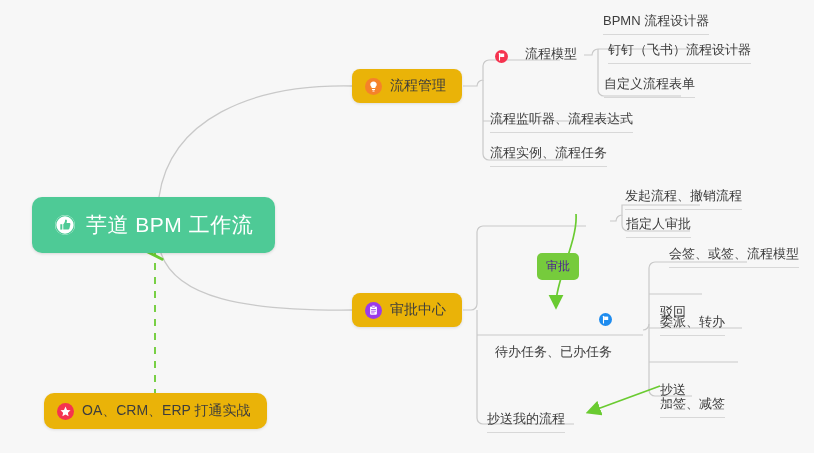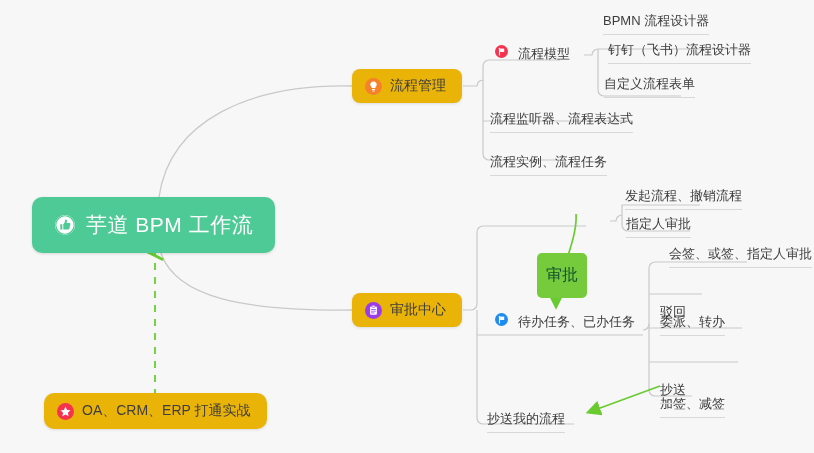--- a/index.html
+++ b/index.html
@@ -39,42 +39,42 @@
     padding:0 16px 0 13px;
     height:34px;
     box-shadow:0 1px 3px rgba(0,0,0,.11);
     white-space:nowrap;
   }
   .node-card .card-label{font-size:14px;color:#3d3d3d;}
 
   
   .flag-node{
     position:absolute;
-    display:flex;align-items:flex-start;gap:10px;
+    display:flex;align-items:flex-end;gap:17px;
     white-space:nowrap;
   }
   .flag-node .flag-label{font-size:13px;color:#3d3d3d;}
 
   
   .leaf{
     position:absolute;
     font-size:13px;
     color:#3d3d3d;
     white-space:nowrap;
     padding-bottom:4px;
   }
 
   
   .chip{
     position:absolute;
     background:#76CB3C;
     border-radius:5px;
-    color:#14532d;
-    font-size:16px;
-    padding:12px 9px;
+    color:#4c1d95;
+    font-size:12px;
+    padding:5px 9px;
     white-space:nowrap;
     z-index:4;
   }
 
   
   .ic{display:inline-block;border-radius:50%;flex:0 0 auto;position:relative;}
   .ic svg{display:block;}
   .ic-lg{width:22px;height:22px;}
   .ic-md{width:17px;height:17px;}
   .ic-sm{width:13px;height:13px;}
@@ -167,21 +167,21 @@
   <div class="leaf" style="left: 608px; top: 41px; border-bottom: 1px solid rgb(216, 216, 216); display: inline-block;">
     <span>钉钉（飞书）流程设计器</span>
   </div>
   <div class="leaf" style="left: 490px; top: 110px; border-bottom: 1px solid rgb(216, 216, 216); display: inline-block;">
     <span>流程监听器、流程表达式</span>
   </div>
 
   <div class="leaf" style="left: 604px; top: 75px; border-bottom: 1px solid rgb(216, 216, 216); display: inline-block;">
     <span>自定义流程表单</span>
   </div>
-  <div class="leaf" style="left: 490px; top: 144px; border-bottom: 1px solid rgb(216, 216, 216); display: inline-block; margin-top: 9px;">
+  <div class="leaf" style="left: 490px; top: 144px; border-bottom: 1px solid rgb(216, 216, 216); display: inline-block;">
     <span>流程实例、流程任务</span>
   </div>
 
   <div class="node-card" style="left:352px;top:293px;">
     <span class="ic ic-md">
       <svg viewBox="0 0 17 17" width="17" height="17">
         <circle cx="8.5" cy="8.5" r="8.5" fill="#9B3BEA"></circle>
         <rect x="5.1" y="4.4" width="6.8" height="8.3" rx="1" fill="#ffffff"></rect>
         <rect x="6.9" y="3.2" width="3.2" height="2.1" rx="0.7" fill="#ffffff" stroke="#9B3BEA" stroke-width="0.7"></rect>
         <path d="M6.5 7.5 L10.5 7.5 M6.5 9.2 L10.5 9.2 M6.5 10.9 L9.2 10.9" stroke="#9B3BEA" stroke-width="0.8" stroke-linecap="round"></path>
@@ -191,33 +191,33 @@
   </div>
 
 
   <div class="leaf" style="left: 625px; top: 187px; border-bottom: 1px solid rgb(216, 216, 216); display: inline-block;">
     <span>发起流程、撤销流程</span>
   </div>
   <div class="leaf" style="left: 626px; top: 215px; border-bottom: 1px solid rgb(216, 216, 216); display: inline-block;">
     <span>指定人审批</span>
   </div>
 
-  <div class="flag-node" style="left:495px;top:313px;">
+  <div class="flag-node" style="left:495px;top:313px;flex-direction:column;">
     <span class="ic ic-sm">
       <svg viewBox="0 0 13 13" width="13" height="13">
         <circle cx="6.5" cy="6.5" r="6.5" fill="#1E8CEF"></circle>
         <path d="M4.5 3.2 L4.5 10.0" stroke="#ffffff" stroke-width="1.1" stroke-linecap="round"></path>
         <path d="M5.1 3.6 L9.2 3.6 L9.2 7.0 L5.1 7.0 Z" fill="#ffffff"></path>
       </svg>
     </span>
     <span class="flag-label">待办任务、已办任务</span>
   </div>
 
   <div class="leaf" style="left: 669px; top: 245px; border-bottom: 1px solid rgb(216, 216, 216); display: inline-block;">
-    <span>会签、或签、指定人审批</span>
+    <span>会签、或签、流程模型</span>
   </div>
   <div class="leaf" style="left: 660px; top: 279px; border-bottom: 1px solid rgb(216, 216, 216); display: inline-block; margin-top: 24px;">
     <span>驳回</span>
   </div>
   <div class="leaf" style="left: 660px; top: 313px; border-bottom: 1px solid rgb(216, 216, 216); display: inline-block;">
     <span>委派、转办</span>
   </div>
   <div class="leaf" style="left: 660px; top: 347px; border-bottom: 1px solid rgb(216, 216, 216); display: inline-block; margin-top: 48px;">
     <span>加签、减签</span>
   </div>

